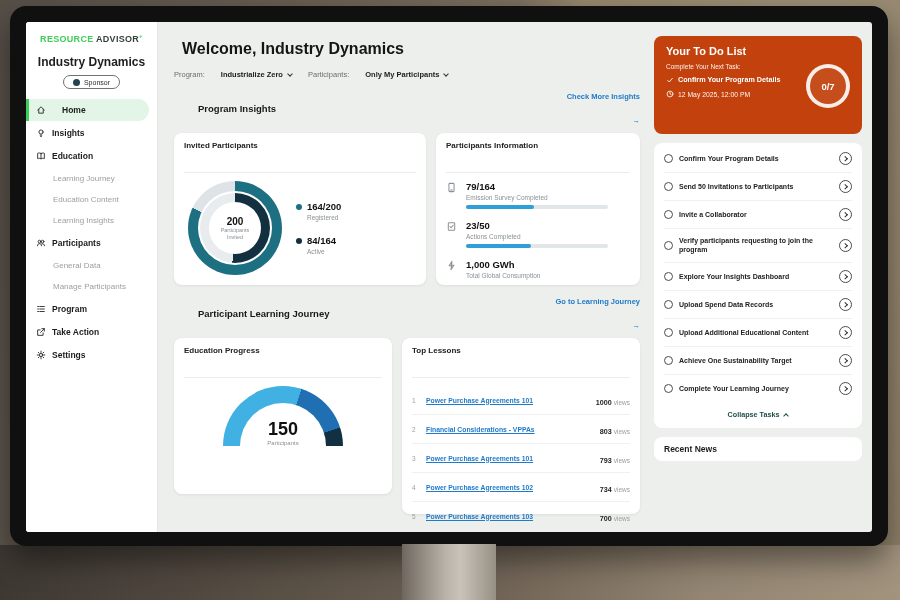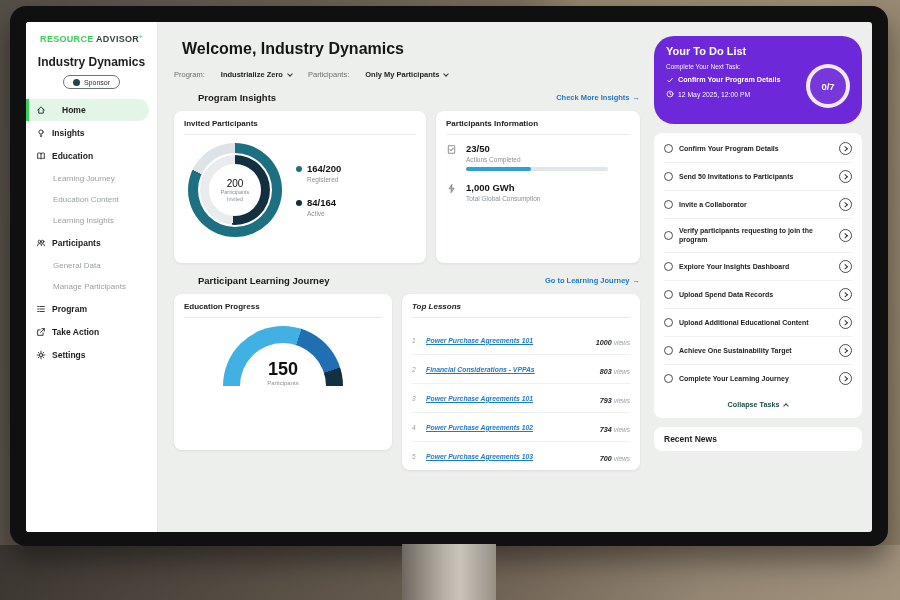--- a/index.html
+++ b/index.html
@@ -37,38 +37,38 @@
 
   
   .main { flex:none; width:490px; padding:12px 8px 0 16px; }
   h1 { font-size:16px; font-weight:bold; color:#151515; margin:6px 8px 12px; }
   .filters { display:flex; align-items:center; gap:16px; font-size:7.5px; color:#6b6f6c; margin-bottom:13px; }
   .dd { display:flex; align-items:center; gap:5px; font-weight:bold; color:#1c1c1c; cursor:pointer; }
   .chev { width:4px; height:4px; border-right:1.2px solid #333; border-bottom:1.2px solid #333;
     transform:rotate(45deg); margin-top:-2px; display:inline-block; }
   .sec { display:flex; justify-content:space-between; align-items:center; margin:2px 0 8px;padding-left:24px; }
   .sec h2 { font-size:9.5px; font-weight:bold; color:#191919; }
-  .link { font-size:7.5px; font-weight:bold; color:#1f7ac9; display:flex; align-items:flex-end; gap:3px; cursor:pointer; }
+  .link { font-size:7.5px; font-weight:bold; color:#1f7ac9; display:flex; align-items:flex-end; gap:15px; cursor:pointer;flex-direction:column; }
   .cards { display:flex; gap:10px; margin-bottom:12px; }
   .card { background:#fff; border-radius:8px; box-shadow:0 1px 3px rgba(40,40,40,.08); padding:8px 10px; }
-  .card h3 { font-size:8px; font-weight:bold; color:#222; padding-bottom:6px; border-bottom:1px solid #ececea; margin-bottom:8px; }
+  .card h3 { font-size:8px; font-weight:bold; color:#222; padding-bottom:22px; border-bottom:1px solid #ececea; margin-bottom:8px; }
   .card-a { width:252px; height:152px; }
   .card-b { width:204px; height:152px; }
   .card-c { width:218px; height:156px; }
-  .card-d { width:238px; height:176px;font-style:italic; }
+  .card-d { width:238px; height:176px; }
 
   
   .ca-body { display:flex; align-items:center; gap:14px; padding-left:4px; }
   .donut { position:relative; width:94px; height:94px; flex:none; }
   .ring-o { position:absolute; inset:0; border-radius:50%; background:#dde3e6; }
   .ring-w { position:absolute; inset:10px; border-radius:50%; background:#fff; }
   .ring-i { position:absolute; inset:12px; border-radius:50%; background:#e8ecee; }
   .d-center { position:absolute; inset:21px; border-radius:50%; background:#fff;
     display:flex; flex-direction:column; align-items:center; justify-content:center; text-align:center; }
-  .dc-val { font-size:10px; font-weight:normal; color:#111; }
+  .dc-val { font-size:10px; font-weight:bold; color:#111; }
   .dc-label { font-size:5.5px; color:#8b9196; line-height:1.25; width:38px; }
   .legend { display:flex; flex-direction:column; gap:14px; }
   .leg-top { display:flex; align-items:center; gap:5px; }
   .leg-dot { width:6px; height:6px; border-radius:50%; flex:none; }
   .leg-val { font-size:9.5px; font-weight:bold; color:#111; }
   .leg-label { font-size:6.5px; color:#8b9196; margin-left:11px; margin-top:2px; }
 
   
   .metric { display:flex; gap:8px; margin-bottom:11px; }
   .m-icon { width:12px; padding-top:1px; flex:none; display:flex; }
@@ -93,21 +93,21 @@
   
   .lesson { display:flex; align-items:center; gap:6px; padding:5px 0; border-bottom:1px solid #f0f0ee; }
   .lesson:last-child { border-bottom:none; }
   .ln { font-size:6.5px; color:#9aa0a0; width:8px; flex:none; }
   .l-link { flex:1; font-size:6.8px; font-weight:bold; color:#1f7ac9; text-decoration:underline; cursor:pointer; }
   .vnum { font-size:7.2px; font-weight:bold; color:#222; }
   .vunit { font-size:6.5px; color:#98a0a3; margin-left:2px; }
 
   
   .rightpanel { flex:1; padding:14px 10px 0 6px; display:flex; flex-direction:column; gap:9px; }
-  .todo-green { position:relative; background:#6d28d9; border-radius:20px; color:#fff; padding:9px 12px; height:88px; }
+  .todo-green { position:relative; background:#c2410c; border-radius:8px; color:#fff; padding:9px 12px; height:98px; }
   .tg-title { font-size:11px; font-weight:bold; }
   .tg-sub { font-size:6.5px; opacity:.92; margin-top:6px; }
   .tg-next { display:flex; align-items:center; gap:4px; font-size:7.2px; font-weight:bold; margin-top:5px; max-width:135px; }
   .tg-due { display:flex; align-items:center; gap:4px; font-size:6.8px; margin-top:6px; opacity:.95; }
   .tg-next svg, .tg-due svg { width:8px; height:8px; stroke:#fff; fill:none; stroke-width:1.3; stroke-linecap:round; stroke-linejoin:round; flex:none; }
   .ring { position:absolute; right:12px; top:28px; width:44px; height:44px; border-radius:50%;
     border:4px solid rgba(255,255,255,.9); background:rgba(255,255,255,.07);
     display:flex; align-items:center; justify-content:center; font-size:9.5px; font-weight:bold; }
   .todo-list { background:#fff; border-radius:8px; padding:2px 10px; }
   .task { display:flex; align-items:center; gap:6px; padding:7px 0; border-bottom:1px solid #f0f0ee; cursor:pointer; }
@@ -266,20 +266,35 @@
                 </div>
               </div>
             </div>
           </div>
 
           <div class="card card-b">
             <h3>Participants Information</h3>
             <div class="metric">
               <span class="m-icon">
                   <svg viewBox="0 0 12 12">
+                    <rect x="3.2" y="1.5" width="5.6" height="9" rx="1"></rect>
+                    <path d="M5 8.8 h2"></path>
+                  </svg>
+                </span>
+              <div>
+                <div class="m-val">79/164</div>
+                <div class="m-label">Emission Survey Completed</div>
+                <div class="bar">
+                    <div class="fill" style="width: 48%;"></div>
+                  </div>
+              </div>
+            </div>
+            <div class="metric">
+              <span class="m-icon">
+                  <svg viewBox="0 0 12 12">
                     <rect x="2.5" y="1.8" width="7" height="8.4" rx="1"></rect>
                     <path d="M4.2 6 l1.3 1.3 L7.9 4.6"></path>
                   </svg>
                 </span>
               <div>
                 <div class="m-val">23/50</div>
                 <div class="m-label">Actions Completed</div>
                 <div class="bar">
                     <div class="fill" style="width: 46%;"></div>
                   </div>

